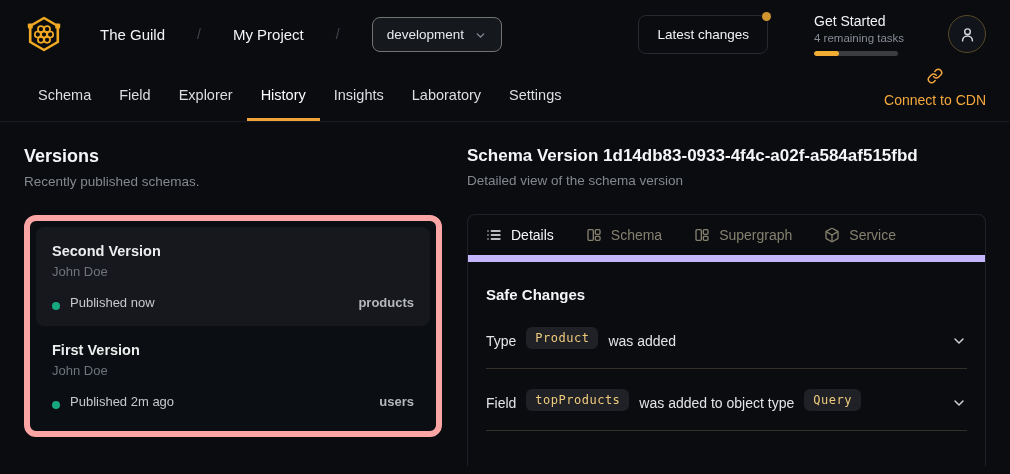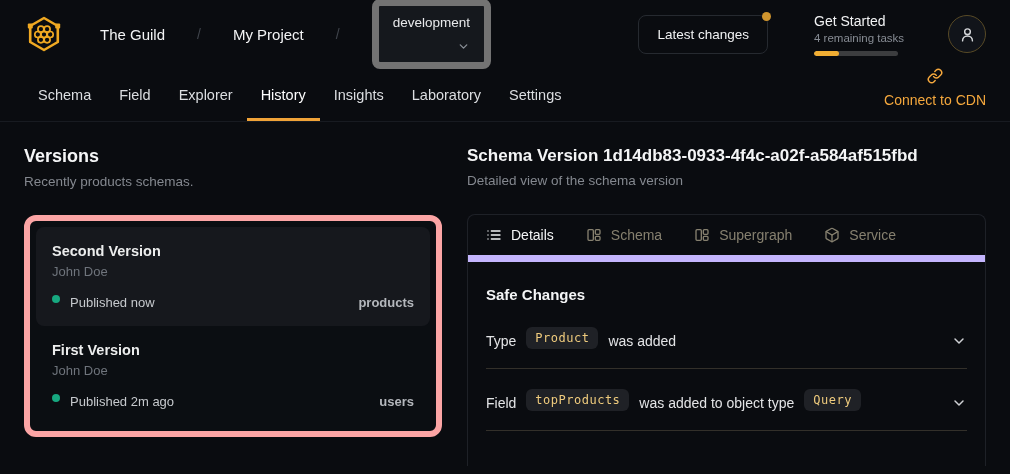--- a/index.html
+++ b/index.html
@@ -12,22 +12,22 @@
   }
 
   
   .header { display: flex; align-items: center; height: 68px; padding: 0 24px; }
   .crumbs { display: flex; align-items: center; gap: 32px; }
   .logo { width: 40px; height: 40px; margin-right: 4px; }
   .crumb { font-size: 15px; font-weight: 500; color: #f3f4f5; cursor: pointer; }
   .crumb-sep { color: #40454d; font-size: 14px; }
   .env-select {
     display: flex; align-items: flex-end; gap: 10px;
-    background: #15181d; border: 7px solid #737373; border-radius: 8px;
-    padding: 9px 14px; font-size: 13.5px; color: #e8e9eb; cursor: pointer; flex-direction: column;
+    background: #15181d; border: 1px solid #737373; border-radius: 8px;
+    padding: 9px 14px; font-size: 13.5px; color: #e8e9eb; cursor: pointer;
   }
   .header-right { margin-left: auto; display: flex; align-items: center; gap: 46px; }
   .btn-latest {
     position: relative; padding: 11px 18px;
     border: 1px solid #262a30; border-radius: 8px; background: transparent;
     color: #f2f3f4; font-size: 13.5px; font-family: inherit; cursor: pointer;
   }
   .btn-latest .notif-dot {
     position: absolute; top: -4px; right: -4px;
     width: 9px; height: 9px; border-radius: 50%; background: #d0952e;
@@ -63,21 +63,21 @@
 
   .col-left { width: 418px; flex: none; }
   .versions-card {
     margin-top: 26px; border: 6px solid #fca5a5; border-radius: 12px;
     padding: 6px; background: #0b0e12;
   }
   .version-item { padding: 16px; border-radius: 8px; cursor: pointer; }
   .version-item.selected { background: #16181d; }
   .vi-title { font-size: 14.5px; font-weight: 600; color: #eceded; }
   .vi-author { font-size: 13px; color: #6f747c; margin-top: 5px; }
-  .vi-row { display: flex; align-items: flex-start; margin-top: 16px; font-size: 13px; }
+  .vi-row { display: flex; align-items: flex-end; margin-top: 16px; font-size: 13px; }
   .dot-green { width: 8px; height: 8px; border-radius: 50%; background: #17a880; margin-right: 10px; flex: none; }
   .vi-pub { color: #c6c9cd; }
   .vi-service { margin-left: auto; font-weight: 600; color: #b4b7bc; }
 
   .col-right { flex: 1; }
   .detail-card {
     margin-top: 26px; border: 1px solid #1e2127; border-bottom: none;
     border-radius: 8px 8px 0 0; height: 252px;
   }
   .detail-tabs { display: flex; align-items: center; gap: 32px; padding: 12px 18px; border-bottom: 7px solid #c4b5fd; }
@@ -165,21 +165,21 @@
       <path d="M14 11a5 5 0 0 0-7.54-.54l-3 3a5 5 0 0 0 7.07 7.07l1.71-1.71"></path>
     </svg>
     <span>Connect to CDN</span>
   </div>
 </div>
 
 <div class="main">
 
   <div class="col-left">
     <div class="panel-title">Versions</div>
-    <div class="panel-sub">Recently products schemas.</div>
+    <div class="panel-sub">Recently published schemas.</div>
 
     <div class="versions-card">
       <div class="version-item selected">
         <div class="vi-title">Second Version</div>
         <div class="vi-author">John Doe</div>
         <div class="vi-row">
           <span class="dot-green"></span>
           <span class="vi-pub">Published now</span>
           <span class="vi-service">products</span>
         </div>

